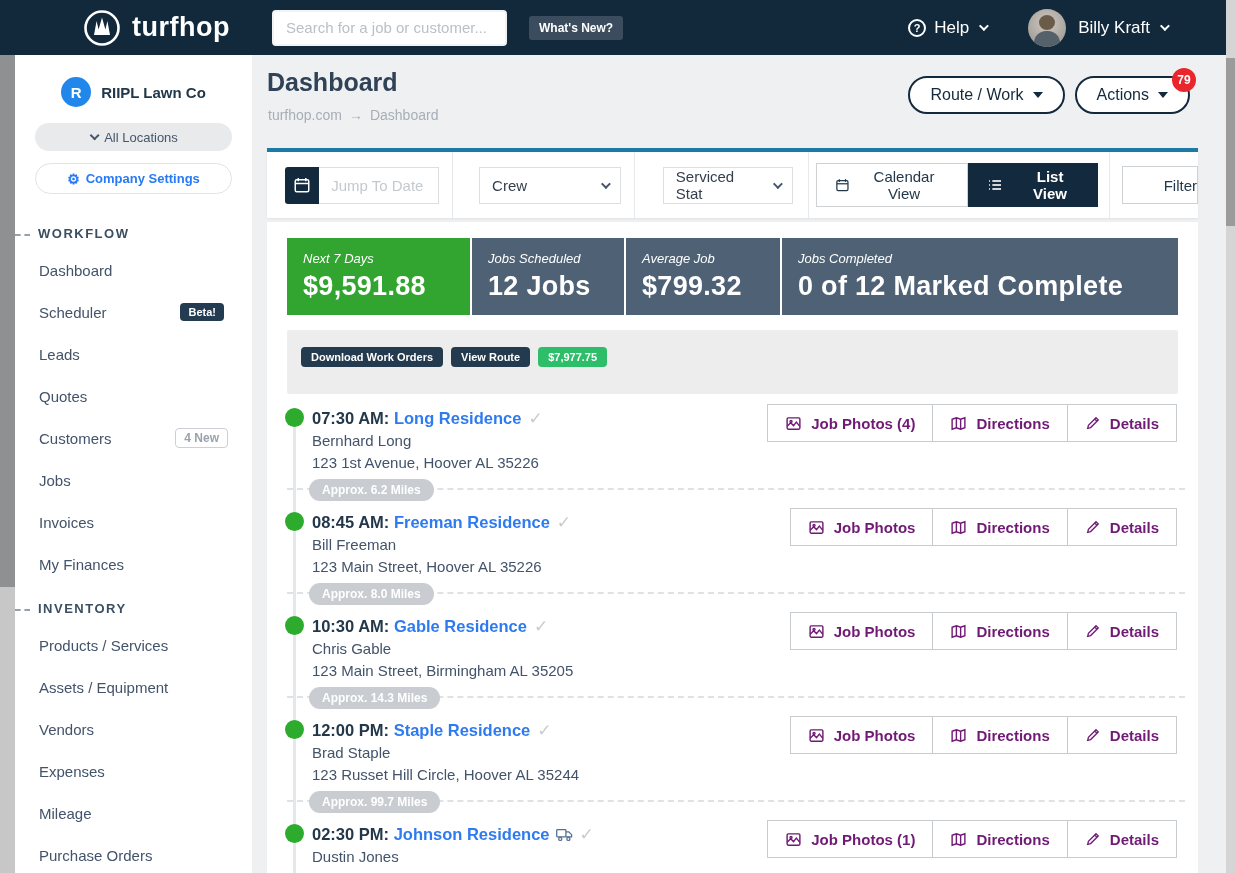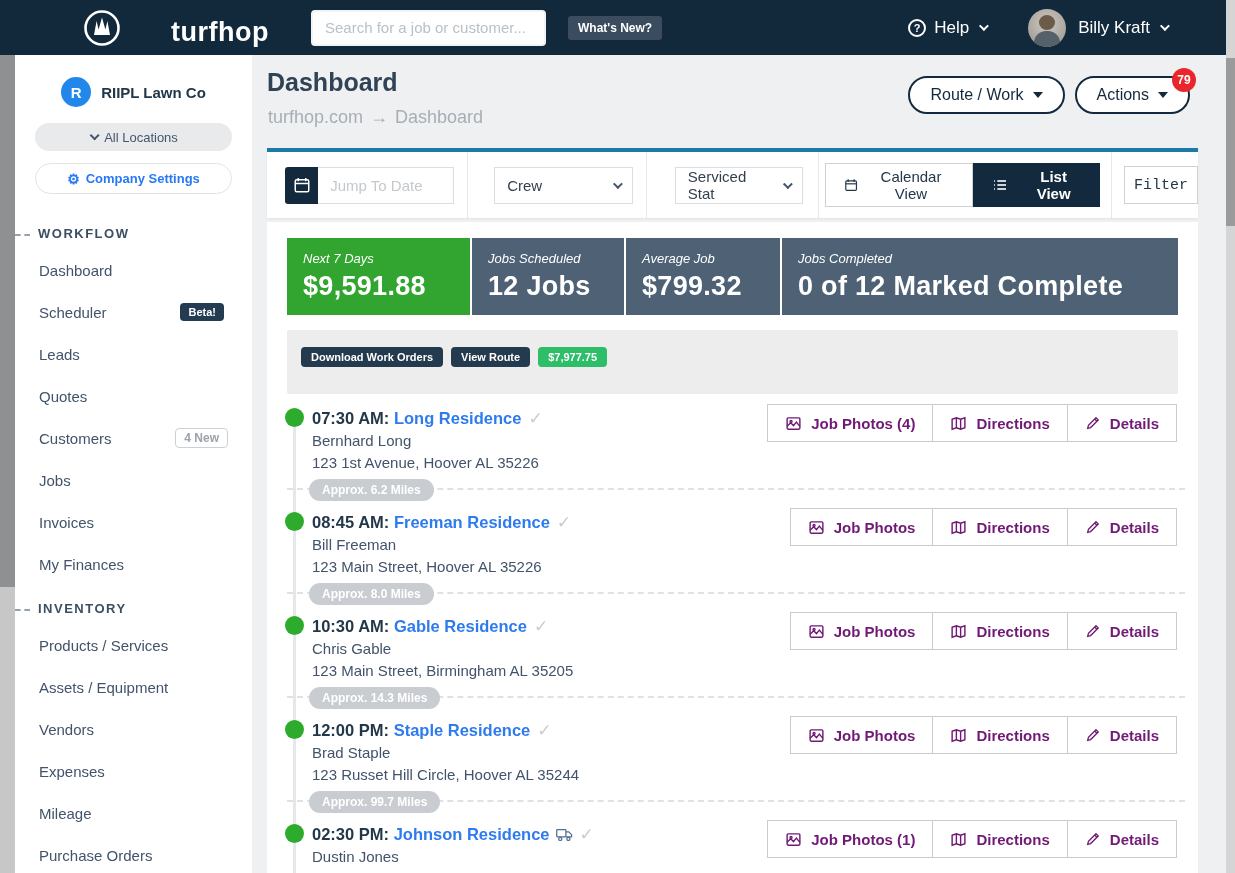--- a/index.html
+++ b/index.html
@@ -9,21 +9,21 @@
     font-family:"Liberation Sans", sans-serif; color:#22384a;
   }
   
   .left-rail { position:absolute; left:0; top:55px; bottom:0; width:15px; background:#c7c7c7; z-index:8; }
   .left-rail .thumb { position:absolute; top:0; left:0; width:15px; height:532px; background:#8f9091; }
   .right-rail { position:absolute; right:0; top:0; bottom:0; width:9px; background:#d5d5d5; z-index:20; }
   .right-rail .thumb { position:absolute; top:58px; left:0; width:9px; height:168px; background:#9b9b9b; }
 
   
   .navbar { position:absolute; left:0; top:0; right:0; height:55px; background:#12293c; display:flex; align-items:center; z-index:10; }
-  .brand { display:flex; align-items:flex-end; margin-left:82px;gap:39px; }
+  .brand { display:flex; align-items:center; margin-left:82px; }
   .brand-name { color:#fff; font-size:27px; font-weight:bold; margin-left:10px; letter-spacing:.5px; }
   .nav-search { margin-left:42px; width:235px; height:36px; border:2px solid #f2f3f4; border-radius:4px; background:#fff;
     font-size:15px; padding:0 12px; color:#44566c; outline:none; }
   .nav-search::placeholder { color:#b9c0c7; }
   .whats-new { margin-left:22px; background:#3a4c5e; border:none; border-radius:3px; color:#fff; font-weight:bold;
     font-size:12px; padding:5px 10px; cursor:pointer; font-family:inherit; }
   .nav-right { margin-left:auto; display:flex; align-items:center; margin-right:68px; }
   .help { display:flex; align-items:center; color:#fff; font-size:17px; cursor:pointer; }
   .qmark { display:inline-flex; align-items:center; justify-content:center; width:18px; height:18px; border:2px solid #fff;
     border-radius:50%; font-size:11px; font-weight:bold; margin-right:8px; }
@@ -54,51 +54,51 @@
   .side-items { margin-top:8px; }
   .side-item { height:42px; display:flex; align-items:center; padding-left:24px; font-size:15px; color:#42536a; cursor:pointer; }
   .side-item .grow { flex:1; }
   .badge-dark { background:#233c52; color:#fff; font-size:11px; font-weight:bold; border-radius:4px; padding:3px 8px; margin-right:28px; }
   .badge-outline { background:#fff; border:1px solid #ccd0d4; color:#9aa2ab; font-size:12px; font-weight:bold; border-radius:4px;
     padding:2px 8px; margin-right:24px; }
 
   
   .main { position:absolute; left:252px; top:55px; right:9px; bottom:0; }
   .page-title { position:absolute; left:15px; top:13px; font-size:25px; font-weight:bold; color:#2f4256; }
-  .breadcrumb { position:absolute; left:16px; top:52px; font-size:18px; color:#a7aeb6; }
+  .breadcrumb { position:absolute; left:16px; top:52px; font-size:14px; color:#a7aeb6; }
   .breadcrumb .arrow { margin:0 7px; }
   .hdr-buttons { position:absolute; right:36px; top:21px; display:flex; }
   .pill-btn { height:38px; border:2px solid #13293d; border-radius:20px; background:#fff; color:#13293d; font-size:16px;
     padding:0 20px; display:flex; align-items:center; cursor:pointer; font-family:inherit; position:relative; }
   .pill-btn + .pill-btn { margin-left:10px; }
   .caret { display:inline-block; width:0; height:0; border-left:5px solid transparent; border-right:5px solid transparent;
     border-top:6px solid currentColor; margin-left:9px; }
   .count-badge { position:absolute; right:-8px; top:-10px; width:24px; height:24px; border-radius:50%; background:#e9262c;
     color:#fff; font-size:12px; font-weight:bold; display:flex; align-items:center; justify-content:center; }
 
   
   .toolbar { position:absolute; left:15px; top:93px; width:931px; height:70px; background:#fff; border-top:4px solid #1c7ba6;
     display:flex; align-items:center; box-shadow:0 1px 2px rgba(0,0,0,.06); }
   .cal-btn { margin-left:18px; width:36px; height:37px; background:#13293d; border:none; border-radius:3px 0 0 3px; color:#fff;
     display:flex; align-items:center; justify-content:center; cursor:pointer; }
-  .jump-input { width:136px; height:37px; border:1px solid #dcdfe2; border-left:none; font-size:15px; padding:0 12px;
+  .jump-input { width:120px; height:37px; border:1px solid #dcdfe2; border-left:none; font-size:15px; padding:0 12px;
     color:#be185d; outline:none; font-family:inherit; }
   .jump-input::placeholder { color:#c4c9ce; }
   .tb-divider { width:1px; align-self:stretch; background:#e7e8ea; }
   .select-box { height:37px; border:1px solid #dcdfe2; background:#fff; display:flex; align-items:center; justify-content:space-between;
     font-size:15px; color:#333f4d; padding:0 12px; cursor:pointer; }
   .sel-crew { width:148px; margin-left:26px; margin-right:13px; }
   .sel-serviced { width:136px; margin-left:28px; margin-right:15px; }
   .toggle-group { display:flex; margin-left:7px; margin-right:11px; height:44px; }
   .toggle-btn { display:flex; align-items:center; padding:0 18px; font-size:15px; cursor:pointer; font-family:inherit; }
   .toggle-btn.inactive { background:#fff; border:1px solid #cfd2d5; color:#22384a; }
   .toggle-btn.active { background:#13293d; border:1px solid #13293d; color:#fff; font-weight:bold; }
   .toggle-btn svg, .toggle-btn .licon { margin-right:9px; }
   .filter-btn { margin-left:12px; width:80px; height:38px; background:#fff; border:1px solid #cfd2d5; font-size:15px;
-    color:#22384a; cursor:pointer; font-family:Liberation Mono, monospace; }
+    color:#22384a; cursor:pointer; font-family:Liberation Sans, sans-serif;text-align:right; }
 
   
   .content-card { position:absolute; left:15px; top:167px; width:931px; bottom:-40px; background:#fff; }
 
   
   .stats { position:absolute; left:20px; top:16px; width:891px; height:77px; display:flex; }
   .stat { padding:13px 16px 0; color:#fff; }
   .stat + .stat { margin-left:2px; }
   .stat .lbl { font-size:13px; font-style:italic; }
   .stat .val { font-size:27px; font-weight:bold; margin-top:5px; letter-spacing:.3px; }

